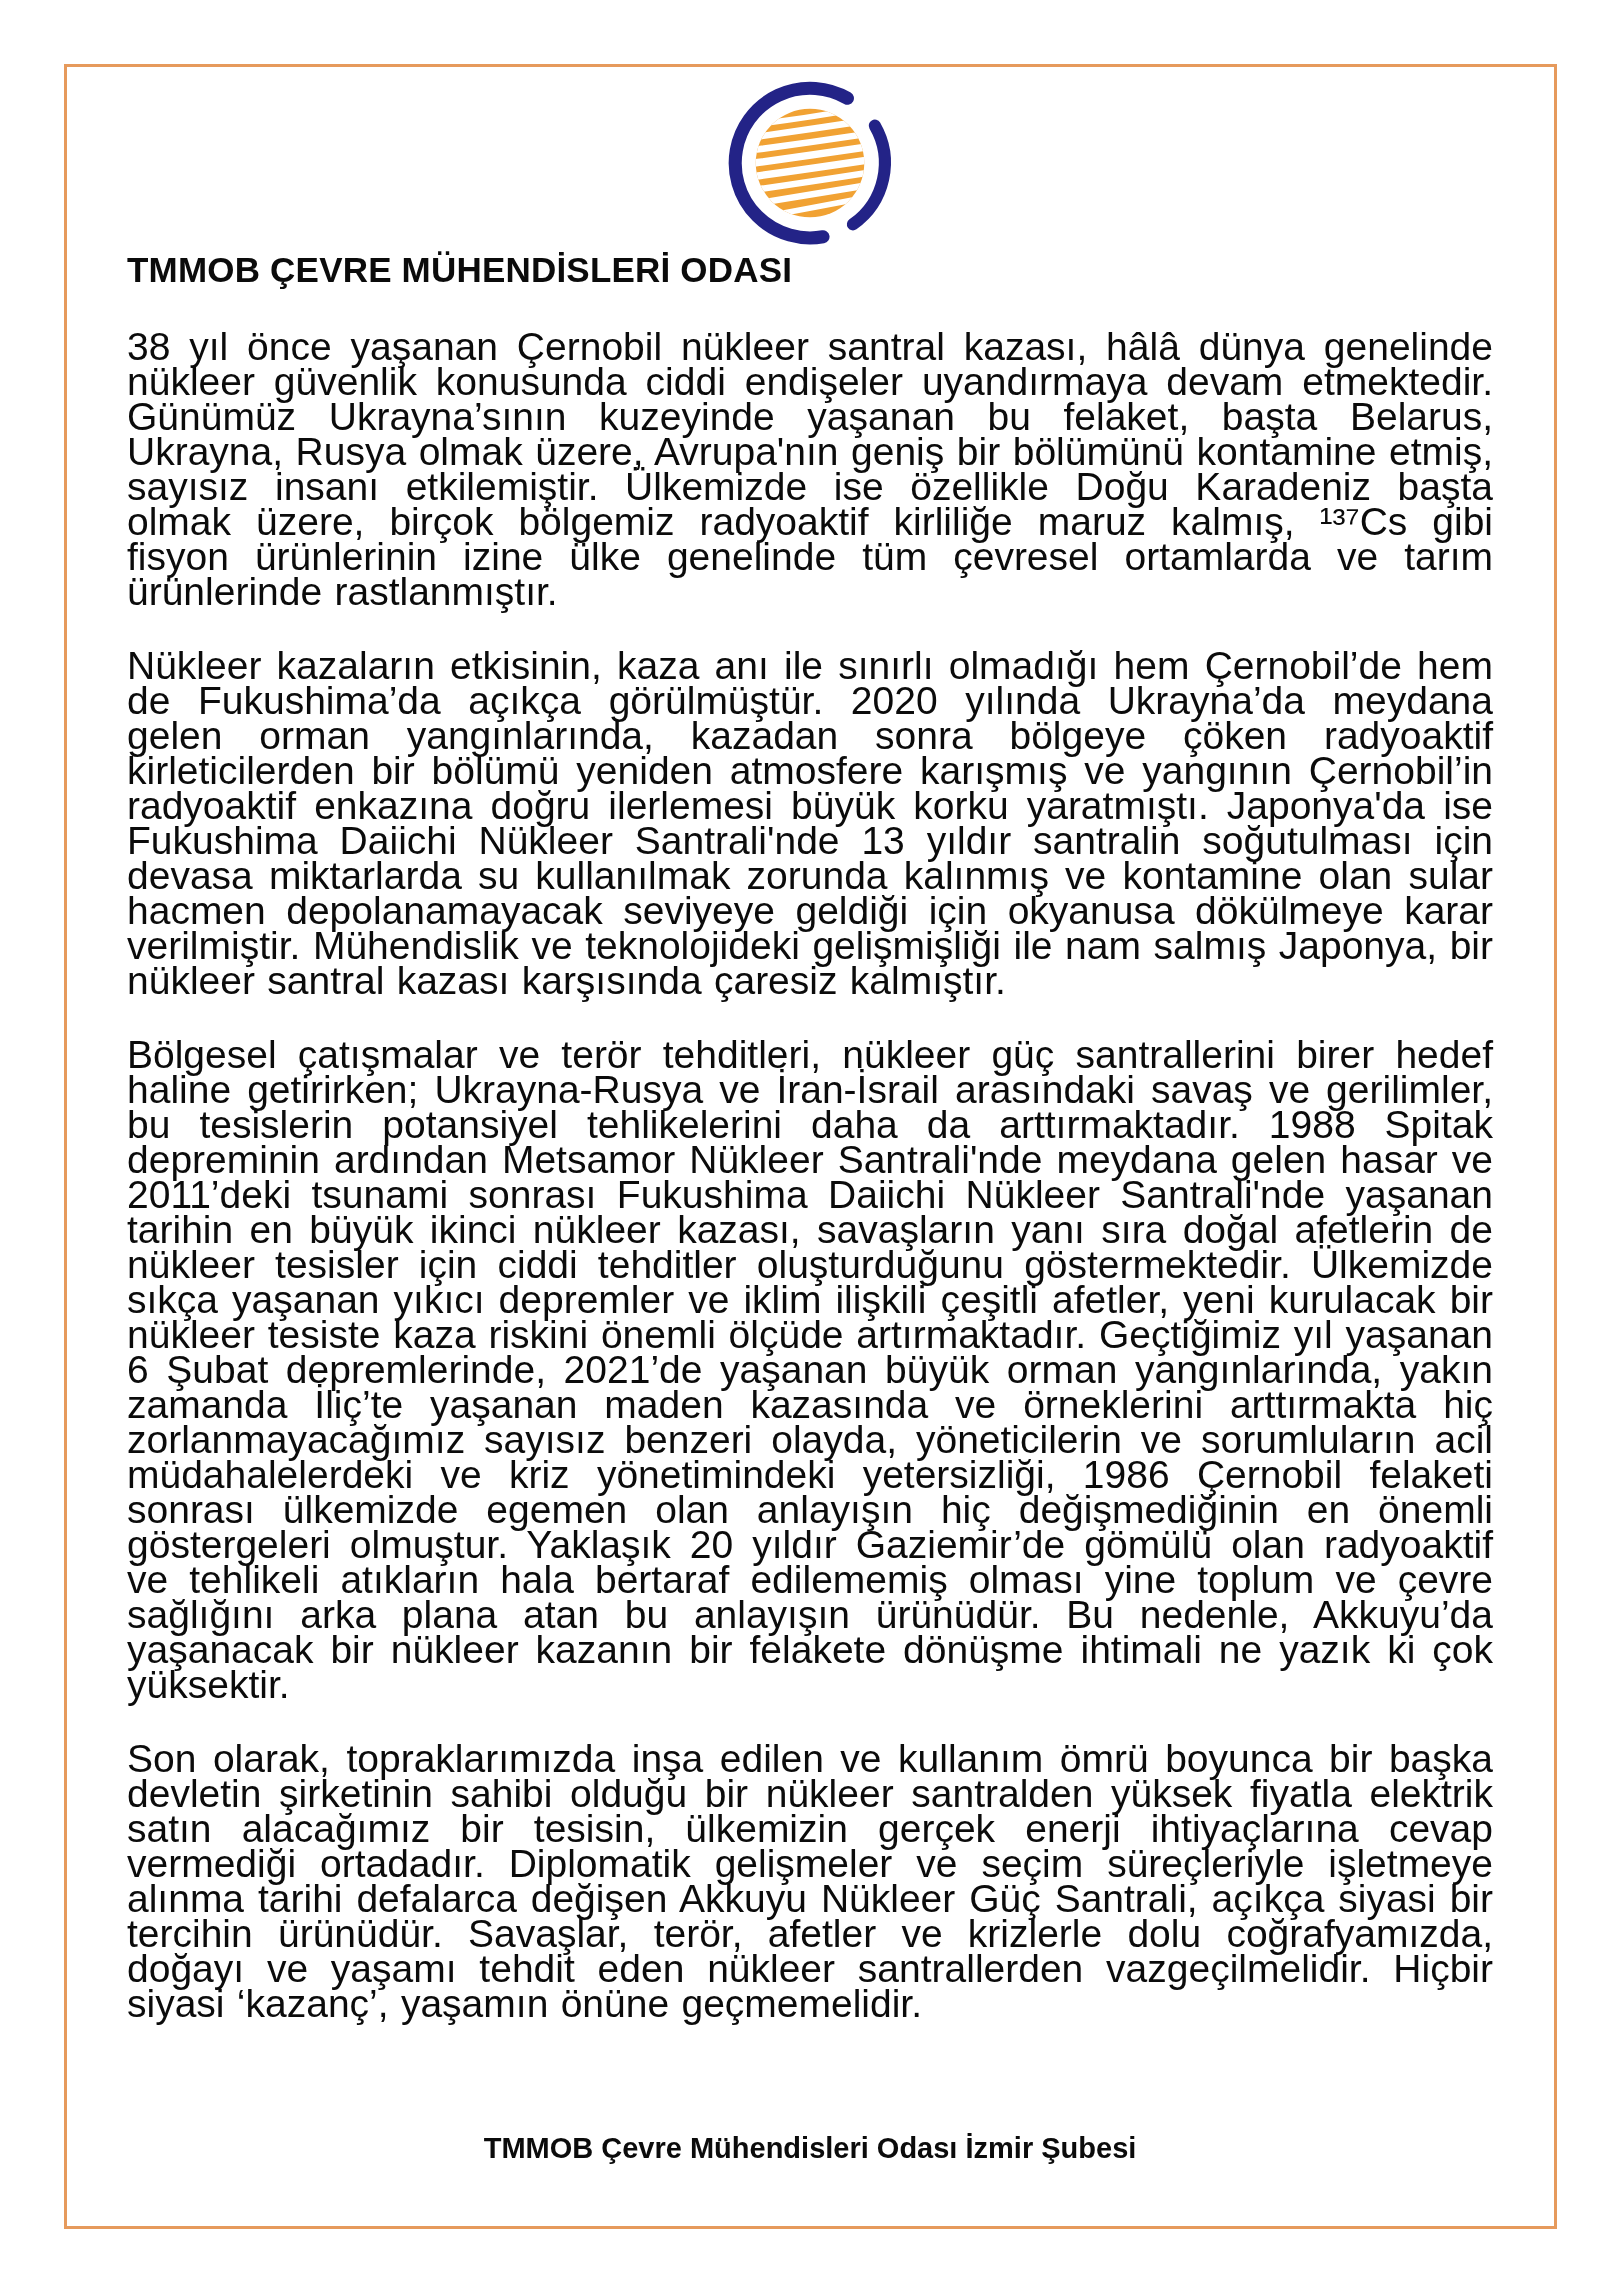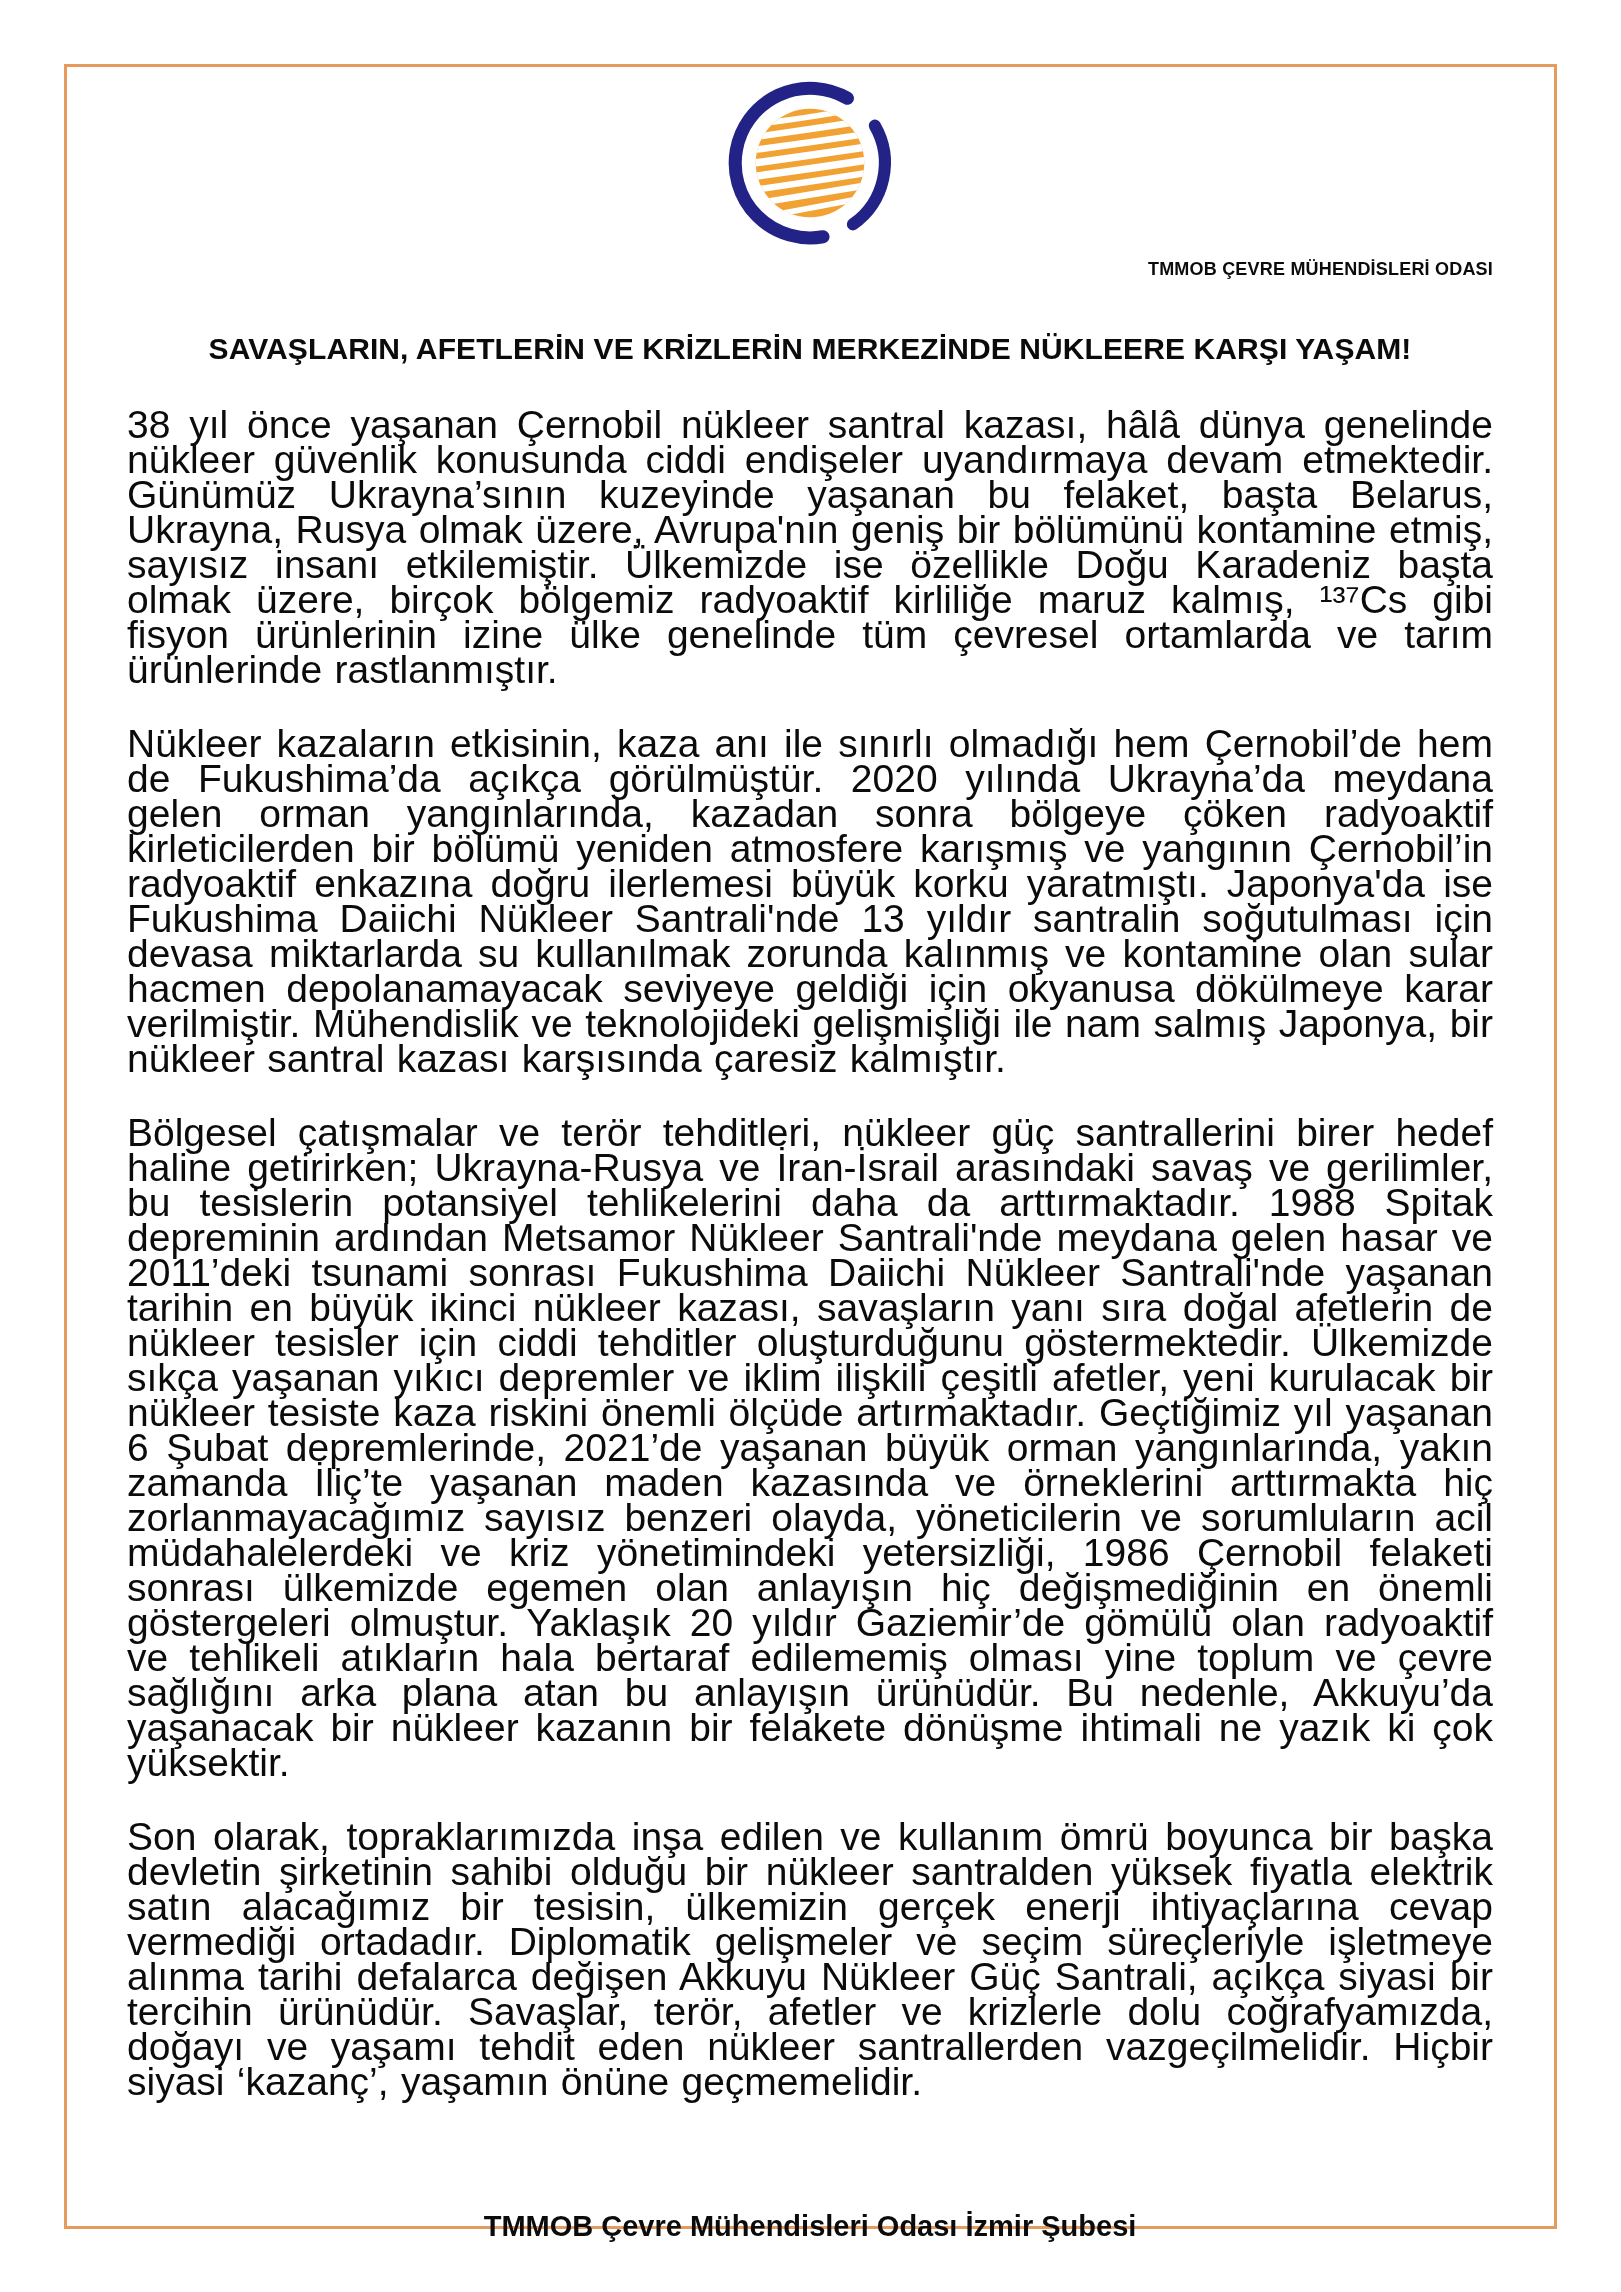--- a/index.html
+++ b/index.html
@@ -21,23 +21,23 @@
   .content{
     position:absolute;
     left:127px; right:128px; top:71px;
   }
   .logo-wrap{
     text-align:center;
     margin-top:5.9px;
     height:174px;
   }
   .org-name{
-    text-align:right;
+    text-align:left;
     font-weight:bold;
-    font-size:18px;
+    font-size:35px;
     line-height:37px;
     letter-spacing:0.2px;
   }
   .org-branch{
     text-align:center;
     font-weight:bold;
     font-size:26.5px;
     line-height:37px;
     letter-spacing:0.2px;
   }
@@ -97,21 +97,20 @@
 
         <g fill="none" stroke-linecap="round" stroke="#232387">
           <path d="M140,22.7 A80,80 0 1 0 113.9,170.8" stroke-width="14"></path>
           <path d="M169.3,52 A80,80 0 0 1 145.9,157.5" stroke-width="13"></path>
         </g>
       </svg>
     </div>
 
     <div class="org-name">TMMOB ÇEVRE MÜHENDİSLERİ ODASI</div>
 
-    <h1 class="doc-title">SAVAŞLARIN, AFETLERİN VE KRİZLERİN MERKEZİNDE NÜKLEERE KARŞI YAŞAM!</h1>
 
     <div class="body-text">
       <p>38 yıl önce yaşanan Çernobil nükleer santral kazası, hâlâ dünya genelinde nükleer güvenlik konusunda ciddi endişeler uyandırmaya devam etmektedir. Günümüz Ukrayna’sının kuzeyinde yaşanan bu felaket, başta Belarus, Ukrayna, Rusya olmak üzere, Avrupa'nın geniş bir bölümünü kontamine etmiş, sayısız insanı etkilemiştir. Ülkemizde ise özellikle Doğu Karadeniz başta olmak üzere, birçok bölgemiz radyoaktif kirliliğe maruz kalmış, ¹³⁷Cs gibi fisyon ürünlerinin izine ülke genelinde tüm çevresel ortamlarda ve tarım ürünlerinde rastlanmıştır.</p>
       <p>Nükleer kazaların etkisinin, kaza anı ile sınırlı olmadığı hem Çernobil’de hem de Fukushima’da açıkça görülmüştür. 2020 yılında Ukrayna’da meydana gelen orman yangınlarında, kazadan sonra bölgeye çöken radyoaktif kirleticilerden bir bölümü yeniden atmosfere karışmış ve yangının Çernobil’in radyoaktif enkazına doğru ilerlemesi büyük korku yaratmıştı. Japonya'da ise Fukushima Daiichi Nükleer Santrali'nde 13 yıldır santralin soğutulması için devasa miktarlarda su kullanılmak zorunda kalınmış ve kontamine olan sular hacmen depolanamayacak seviyeye geldiği için okyanusa dökülmeye karar verilmiştir. Mühendislik ve teknolojideki gelişmişliği ile nam salmış Japonya, bir nükleer santral kazası karşısında çaresiz kalmıştır.</p>
       <p>Bölgesel çatışmalar ve terör tehditleri, nükleer güç santrallerini birer hedef haline getirirken; Ukrayna-Rusya ve İran-İsrail arasındaki savaş ve gerilimler, bu tesislerin potansiyel tehlikelerini daha da arttırmaktadır. 1988 Spitak depreminin ardından Metsamor Nükleer Santrali'nde meydana gelen hasar ve 2011’deki tsunami sonrası Fukushima Daiichi Nükleer Santrali'nde yaşanan tarihin en büyük ikinci nükleer kazası, savaşların yanı sıra doğal afetlerin de nükleer tesisler için ciddi tehditler oluşturduğunu göstermektedir. Ülkemizde sıkça yaşanan yıkıcı depremler ve iklim ilişkili çeşitli afetler, yeni kurulacak bir nükleer tesiste kaza riskini önemli ölçüde artırmaktadır. Geçtiğimiz yıl yaşanan 6 Şubat depremlerinde, 2021’de yaşanan büyük orman yangınlarında, yakın zamanda İliç’te yaşanan maden kazasında ve örneklerini arttırmakta hiç zorlanmayacağımız sayısız benzeri olayda, yöneticilerin ve sorumluların acil müdahalelerdeki ve kriz yönetimindeki yetersizliği, 1986 Çernobil felaketi sonrası ülkemizde egemen olan anlayışın hiç değişmediğinin en önemli göstergeleri olmuştur. Yaklaşık 20 yıldır Gaziemir’de gömülü olan radyoaktif ve tehlikeli atıkların hala bertaraf edilememiş olması yine toplum ve çevre sağlığını arka plana atan bu anlayışın ürünüdür. Bu nedenle, Akkuyu’da yaşanacak bir nükleer kazanın bir felakete dönüşme ihtimali ne yazık ki çok yüksektir.</p>
       <p>Son olarak, topraklarımızda inşa edilen ve kullanım ömrü boyunca bir başka devletin şirketinin sahibi olduğu bir nükleer santralden yüksek fiyatla elektrik satın alacağımız bir tesisin, ülkemizin gerçek enerji ihtiyaçlarına cevap vermediği ortadadır. Diplomatik gelişmeler ve seçim süreçleriyle işletmeye alınma tarihi defalarca değişen Akkuyu Nükleer Güç Santrali, açıkça siyasi bir tercihin ürünüdür. Savaşlar, terör, afetler ve krizlerle dolu coğrafyamızda, doğayı ve yaşamı tehdit eden nükleer santrallerden vazgeçilmelidir. Hiçbir siyasi ‘kazanç’, yaşamın önüne geçmemelidir.</p>
     </div>
 
     <div class="signature">TMMOB Çevre Mühendisleri Odası İzmir Şubesi</div>
 

